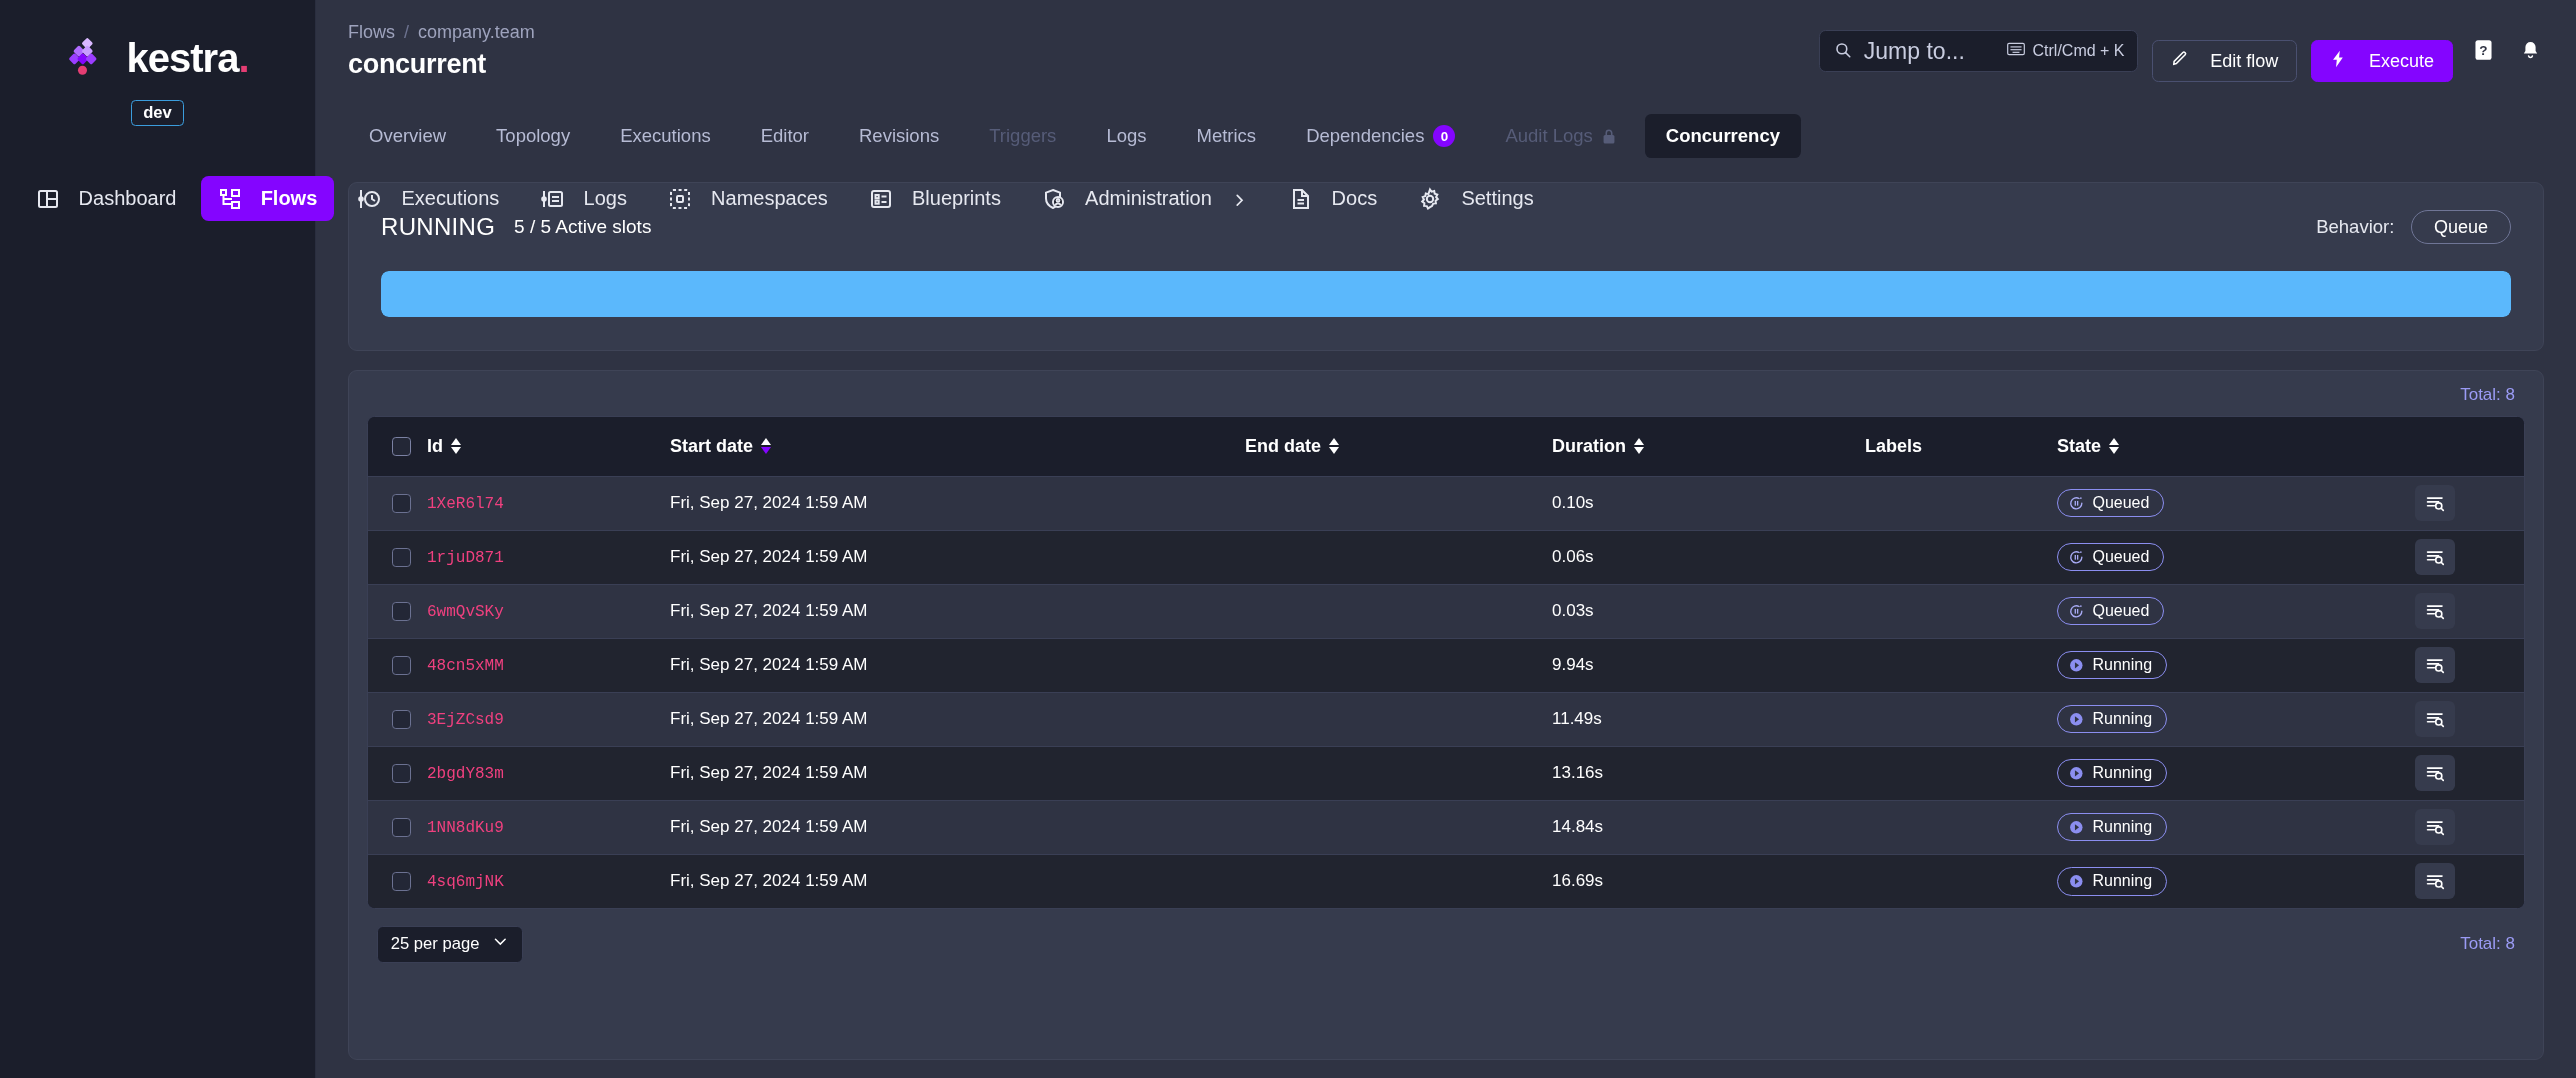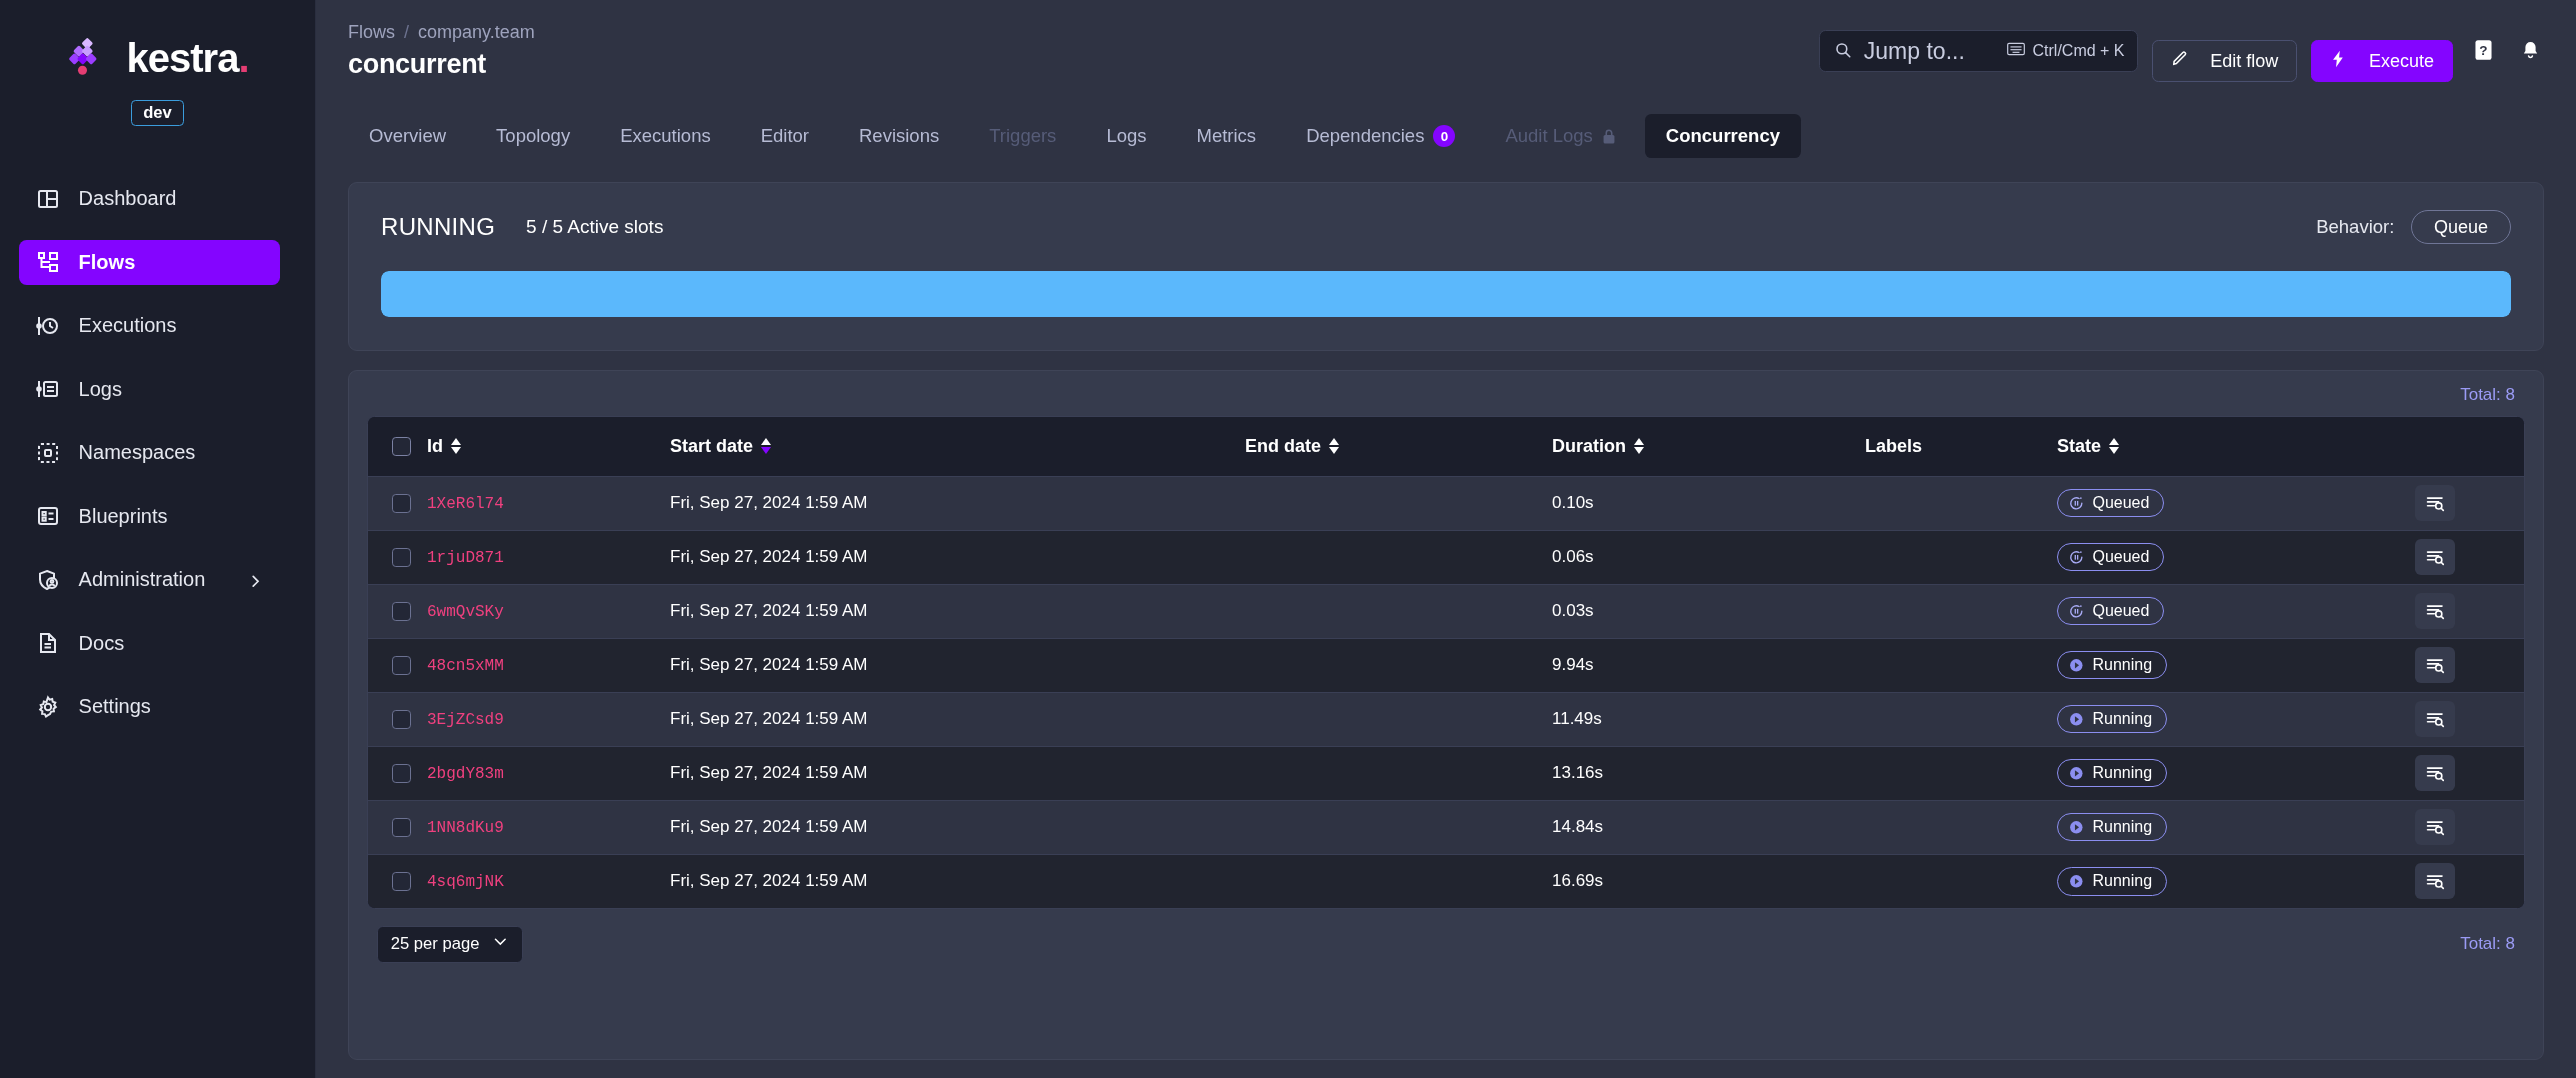--- a/index.html
+++ b/index.html
@@ -22,21 +22,21 @@
   .logo-wrap { display: flex; flex-direction: column; align-items: center; padding: 7.7px 0 0 0; }
   .logo-row { display: flex; align-items: flex-start; gap: 20px; }
   .logo-mark { width: 40px; height: 40px; position: relative; }
   .logo-text { font-size: 40px; font-weight: bold; color: #ffffff; letter-spacing: -1px; }
   .logo-dot { color: #E53D73; }
   .dev-badge {
     margin-top: 19px; border: 1.3px solid #3b9ddd; border-radius: 4.5px;
     color: #ffffff; font-size: 16.6px; font-weight: bold;
     padding: 4px 11px; line-height: 1;
   }
-  .nav { margin-top: 50px; display: flex; flex-direction: column; gap: 0; padding: 0 35px 0 19px; }
+  .nav { margin-top: 50px; display: flex; flex-direction: row; gap: 8px; padding: 0 35px 0 19px; }
   .nav-item {
     display: flex; align-items: center; gap: 19px;
     height: 45px; padding: 0 16.6px; border-radius: 7.7px;
     color: #e6e8f0; font-size: 20px; position: relative;
     margin-bottom: 18.5px;
   }
   .nav-item.active { background: #8405FF; color: #ffffff; font-weight: bold; }
   .nav-icon { width: 24px; height: 24px; flex: 0 0 24px; display: flex; align-items: center; justify-content: center; }
   .nav-icon svg { width: 24px; height: 24px; display: block; }
   .nav-label { white-space: nowrap; }
@@ -88,21 +88,21 @@
   .lock-ico { width: 14px; height: 16.6px; }
 
   
   #content { flex: 1; padding: 11.5px 32px 0 32px; display: flex; flex-direction: column; gap: 19px; min-height: 0; }
 
   .card { background: #363b4d; border: 0.6px solid #3f4457; border-radius: 9px; }
 
   #running-card { padding: 27px 32px 33px 32px; }
   .running-head { display: flex; align-items: center; }
   .running-label { font-size: 24px; color: #ffffff; letter-spacing: 0.3px; }
-  .running-slots { font-size: 19px; color: #ffffff; margin-left: 31px; }
+  .running-slots { font-size: 19px; color: #ffffff; margin-left: 19px; }
   .behavior-wrap { margin-left: auto; display: flex; align-items: center; gap: 16.6px; }
   .behavior-label { font-size: 18.5px; color: #e6e8f0; }
   .behavior-pill {
     border: 0.6px solid #6f7596; border-radius: 638px; color: #ffffff;
     font-size: 18px; padding: 7px 22px; line-height: 1;
   }
   .progress-track { margin-top: 27px; height: 46px; border-radius: 7.7px; background: #2f3343; overflow: hidden; }
   .progress-fill { height: 100%; background: #5BB8FC; border-radius: 7.7px; }
 
   

